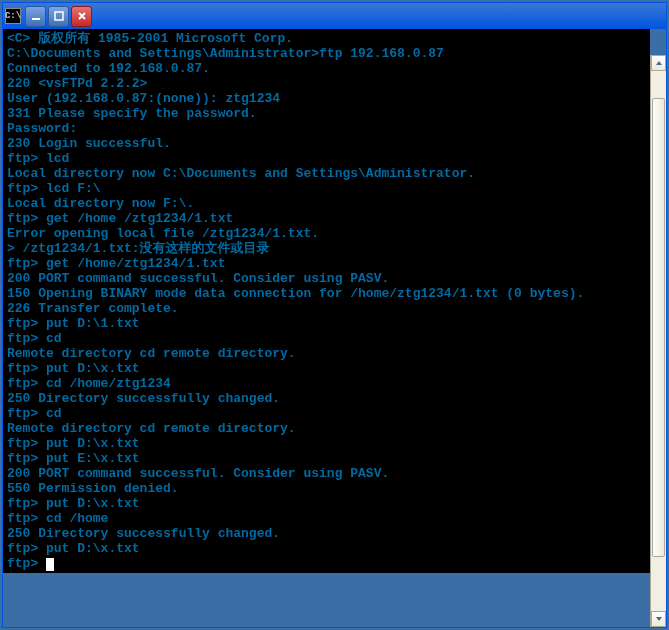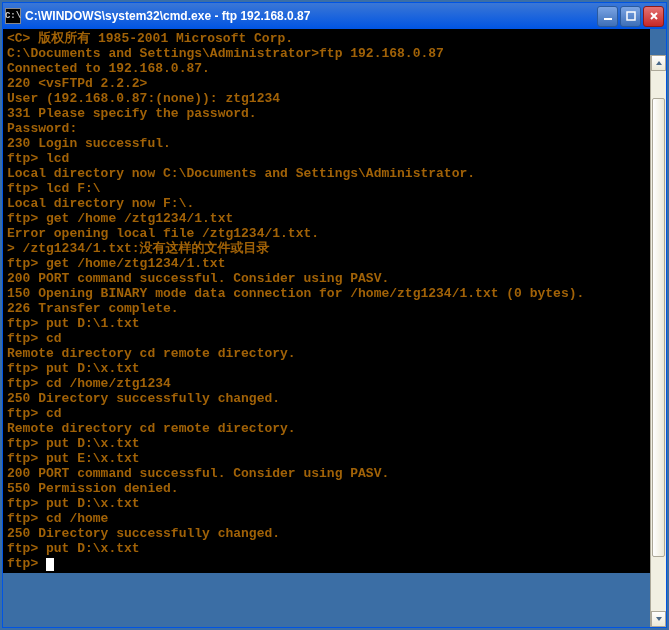--- a/index.html
+++ b/index.html
@@ -63,21 +63,21 @@
       cursor: pointer;
     }
     .titlebar-btn.close {
       background: linear-gradient(to bottom, #e57373, #c62828);
       border-color: #8b1a1a;
     }
     .titlebar-btn svg { width: 12px; height: 12px; }
     .terminal {
       flex: 1;
       background: #000;
-      color: #a16207;
+      color: #0369a1;
       font-family: "Courier New", "SimSun", monospace;
       font-size: 13px;
       line-height: 15px;
       padding: 2px 4px;
       overflow: hidden;
       white-space: pre;
       font-weight: bold;
       position: relative;
     }
     .terminal-line { white-space: pre; }
@@ -129,21 +129,20 @@
     @keyframes blink { 50% { opacity: 0; } }
     .content-area { position: relative; flex: 1; display: flex; }
     .terminal-wrap { flex: 1; position: relative; margin-right: 16px; }
   </style>
 </head>
 <body>
 
 <div class="window">
   <div class="titlebar">
     <div class="titlebar-icon">C:\</div>
-    <div class="titlebar-text">C:\WINDOWS\system32\cmd.exe - ftp 192.168.0.87</div>
     <div class="titlebar-buttons">
       <div class="titlebar-btn">
         <svg viewBox="0 0 12 12">
             <rect x="2" y="8" width="8" height="2" fill="#fff"></rect>
           </svg>
       </div>
       <div class="titlebar-btn">
         <svg viewBox="0 0 12 12">
             <rect x="2" y="2" width="8" height="8" fill="none" stroke="#fff" stroke-width="1.5"></rect>
           </svg>

